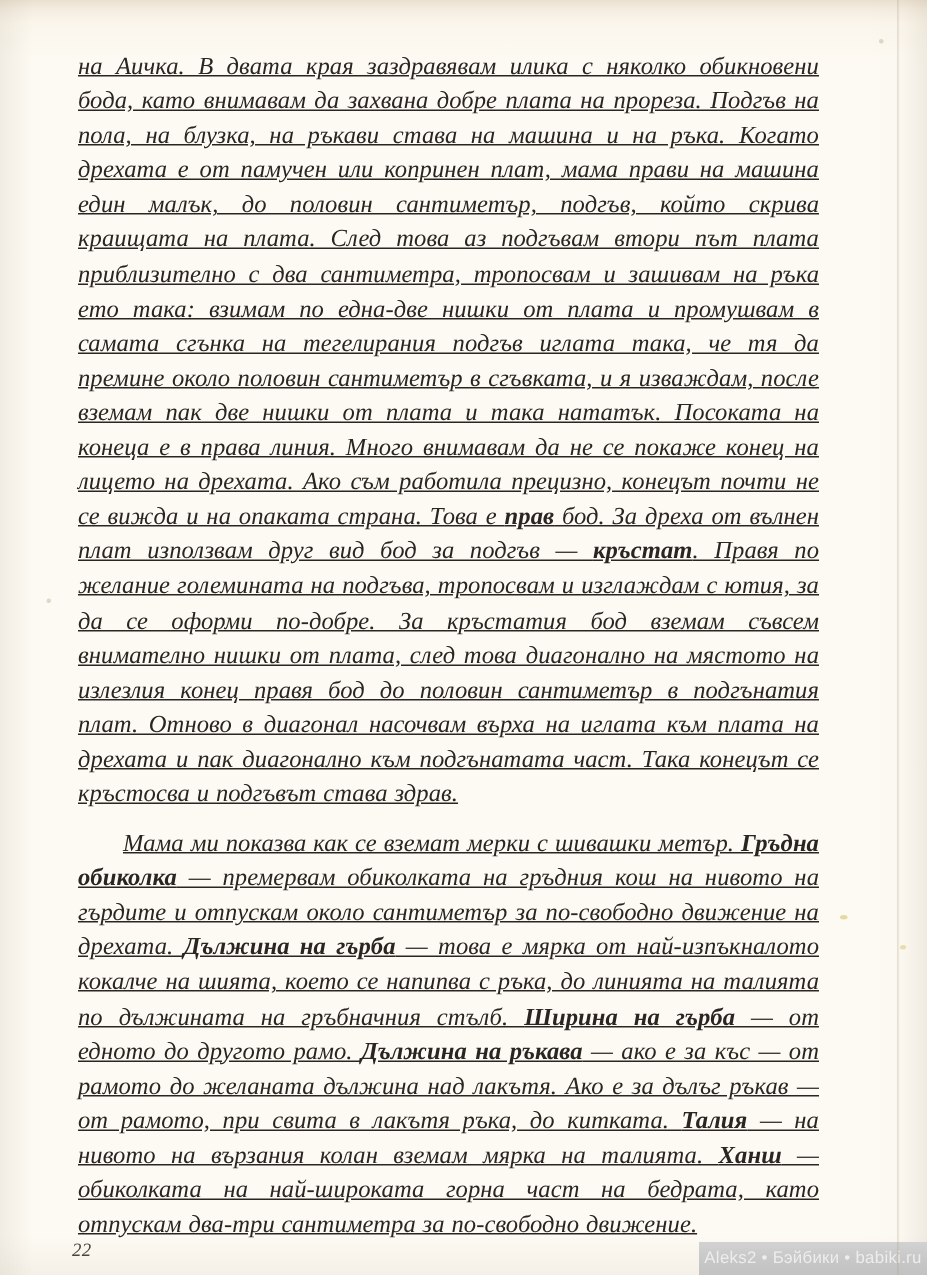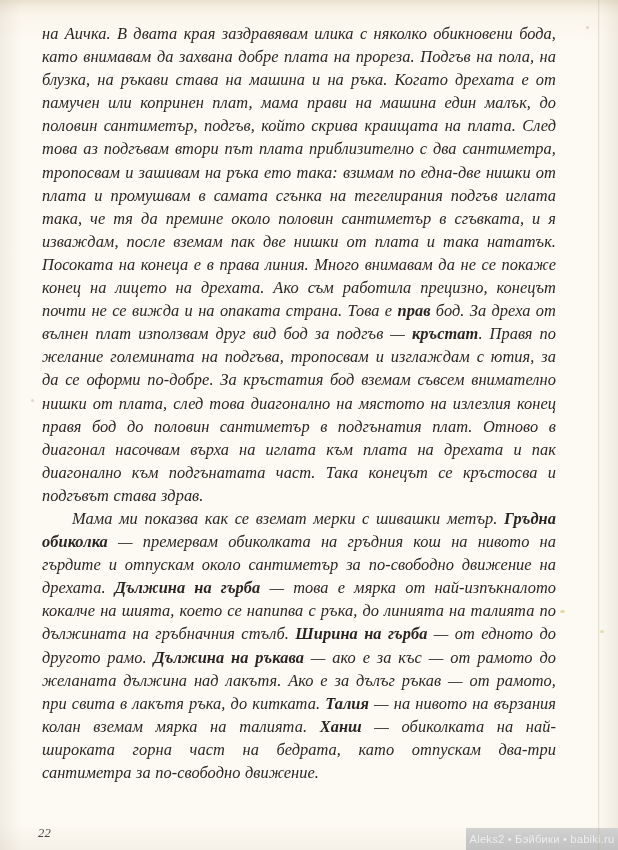--- a/index.html
+++ b/index.html
@@ -49,34 +49,35 @@
     text-align: justify;
     text-align-last: left;
     font-style: italic;
     font-size: 16.4px;
     line-height: 23.1px;
     letter-spacing: 0.05px;
     word-spacing: 0.4px;
     color: #2a2522;
   }
   .textblock p {
-    margin: 0;
+    margin: 10px;
     text-indent: 30px;
+    text-decoration: underline;
   }
   .textblock p.cont {
     text-indent: 0;
   }
   b, .bold {
     font-weight: bold;
     font-style: italic;
   }
 
   .page-number {
     position: absolute;
-    left: 38px;
+    left: 48px;
     top: 826px;
     font-style: italic;
     font-size: 12.5px;
     color: #4a443f;
     letter-spacing: 0.3px;
   }
 
   .watermark {
     position: absolute;
     left: 466px;

